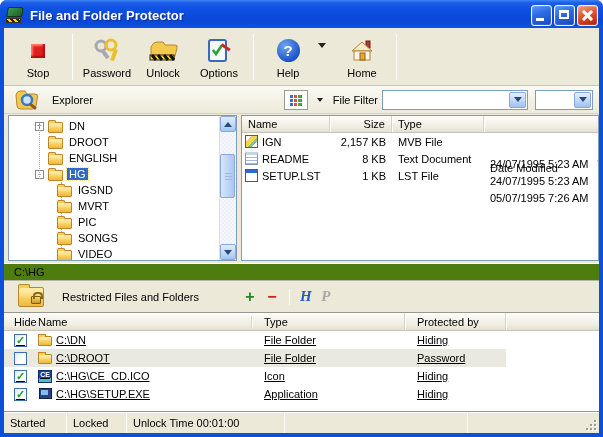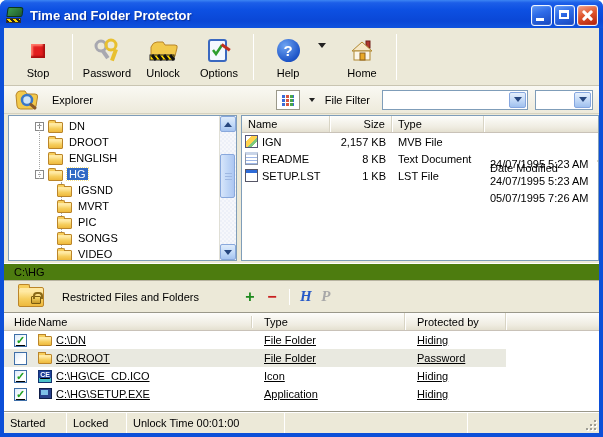--- a/index.html
+++ b/index.html
@@ -48,21 +48,21 @@
   .explorer-bar { height:28px; display:flex; align-items:center; padding:0 6px 0 10px;
     background:linear-gradient(180deg,#FAF9F3,#EDEADB); border-bottom:1px solid #D6D2C0; }
   .explorer-label { margin-left:12px; flex:1; }
   .view-btn { width:24px; height:20px; display:flex; align-items:center; justify-content:center;
     background:#fff; border:1px solid #9B998A; margin-right:6px; }
   .grid-ic { width:12px; height:12px;
     background:repeating-linear-gradient(0deg,transparent 0 3px,#fff 3px 4px),
       repeating-linear-gradient(90deg,#3B6CD8 0 3px,#fff 3px 4px,#D85540 4px 7px,#fff 7px 8px,#4AA64A 8px 11px); }
   .view-arrow { width:0; height:0; border-left:3px solid transparent; border-right:3px solid transparent;
     border-top:4px solid #222; margin:0 10px 0 3px; }
-  .filter-label { margin-right:12px; }
+  .filter-label { margin-right:4px; }
   .combo { height:20px; background:#fff; border:1px solid #7F9DB9; display:flex; align-items:center; }
   .combo-wide { width:146px; margin-right:7px; }
   .combo-small { width:58px; }
   .combo-text { flex:1; border:none; outline:none; font:11px "Liberation Sans",sans-serif; padding:0 3px; min-width:0; }
   .combo-btn { width:17px; height:16px; margin:1px; border-radius:2px; border:1px solid #86A7E0;
     background:linear-gradient(180deg,#E6F0FC,#BCD5F6 60%,#9FC0EE); display:flex; align-items:center; justify-content:center; }
   .chev { width:0; height:0; border-left:4px solid transparent; border-right:4px solid transparent; border-top:5px solid #27477F; }
 
   
   .main { height:149px; display:flex; padding:1px 0 2px 4px; }
@@ -176,21 +176,21 @@
 </head>
 <body>
 
 <div class="window">
 
   <div class="titlebar">
     <div class="app-icon">
       <div class="flag"></div>
         <div class="hazard"></div>
     </div>
-    <div class="title-text">Time and Folder Protector</div>
+    <div class="title-text">File and Folder Protector</div>
     <div class="tb-btn tb-blue">
         <div class="glyph-min"></div>
       </div>
     <div class="tb-btn tb-blue">
         <div class="glyph-max"></div>
       </div>
     <div class="tb-btn tb-red">
         <div class="glyph-x1"></div>
         <div class="glyph-x2"></div>
       </div>

